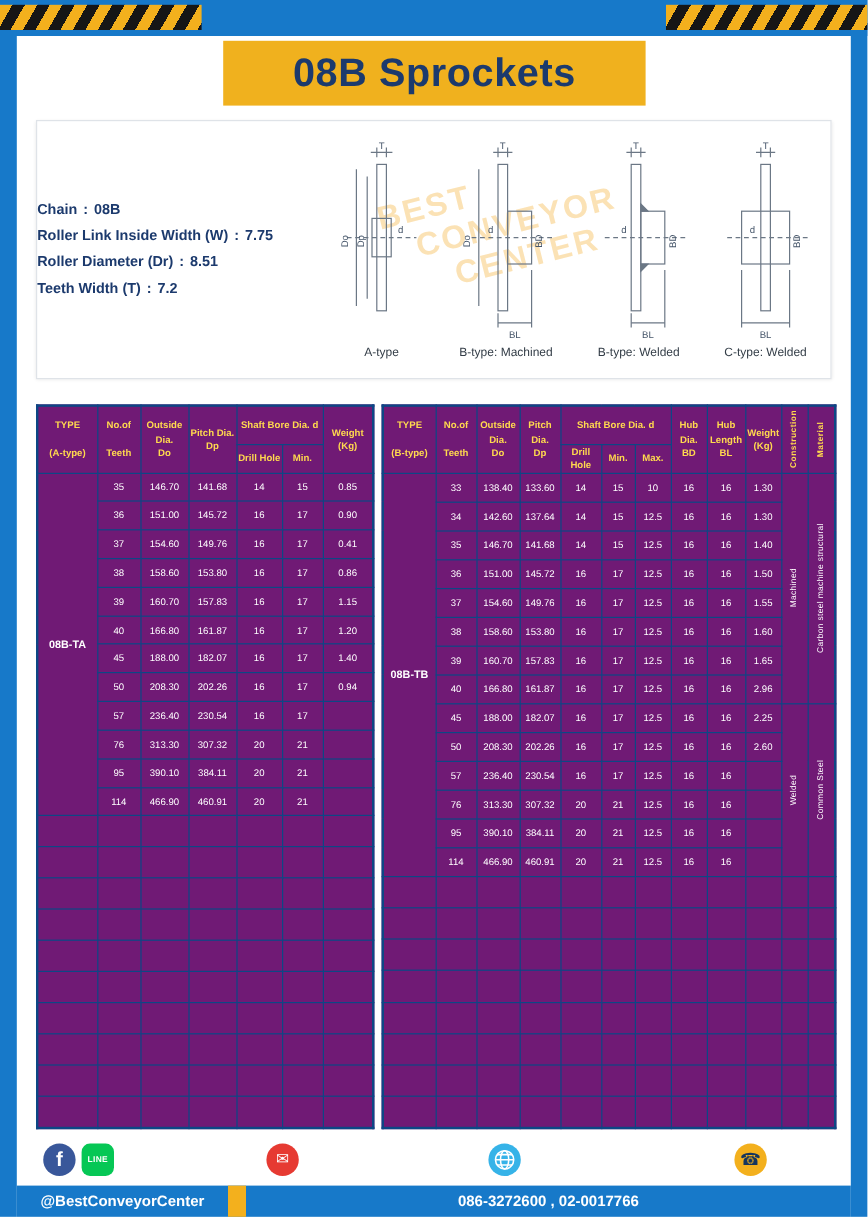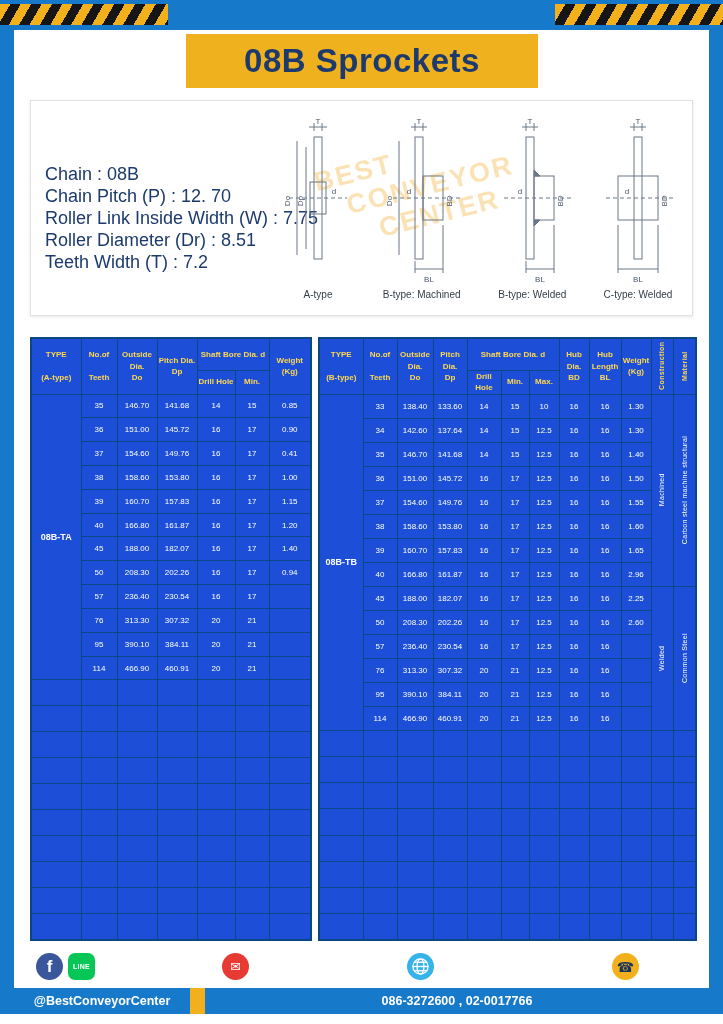--- a/index.html
+++ b/index.html
@@ -13,37 +13,37 @@
   .hazard{position:absolute;top:4px;height:21px;background:repeating-linear-gradient(120deg,#f3b01d 0 9px,#161616 9px 18px)}
   .hazard.left{left:0;width:168px}
   .hazard.right{right:0;width:168px}
 
   
   .title-banner{position:absolute;left:186px;top:34px;width:352px;height:54px;background:#f0b11e;display:flex;align-items:center;justify-content:center}
   .title-banner h1{font-size:33px;font-weight:bold;color:#1c3a6d;letter-spacing:.5px}
 
   
   .spec-box{position:absolute;left:30px;top:100px;width:663px;height:216px;background:#fff;border:1px solid #dfe3e8;box-shadow:0 1px 3px rgba(0,0,0,.10)}
-  .spec-lines{position:absolute;left:14px;top:62px;color:#1c3a6d;font-weight:normal;font-size:18px;line-height:22px;white-space:nowrap}
+  .spec-lines{position:absolute;left:0;top:62px;color:#1c3a6d;font-weight:bold;font-size:12px;line-height:22px;white-space:nowrap}
   .spec-line .sep{padding:0 5px}
   .watermark{position:absolute;left:288px;top:42px;transform:rotate(-14deg);color:rgba(242,166,29,.33);font-weight:bold;line-height:30px;font-size:27px;letter-spacing:2px;pointer-events:none}
   .watermark div:nth-child(2){margin-left:26px}
   .watermark div:nth-child(3){margin-left:52px}
   .diagrams{position:absolute;left:244px;top:14px;right:6px;display:flex;justify-content:space-between}
   .diagram{display:flex;flex-direction:column;align-items:center}
   .diagram svg{display:block}
   .diagram-label{font-size:10px;color:#333d47;margin-top:2px;white-space:nowrap}
   .dwg{stroke:#6b7785;fill:none;stroke-width:1}
   .dim{fill:#46566a;font-size:8px;text-anchor:middle;font-family:"Liberation Sans",sans-serif}
 
   
   .table-wrap{position:absolute;top:337px;height:604px}
   .table-wrap.a{left:30px;width:280px}
   .table-wrap.b{left:318px;width:377px}
-  table.spk{border-collapse:collapse;table-layout:fixed;width:100%;height:100%;background:#1d4ed8;border:2px solid #0c4785}
+  table.spk{border-collapse:collapse;table-layout:fixed;width:100%;height:100%;background:#701a75;border:2px solid #0c4785}
   .spk th,.spk td{border:1px solid #0c4785;text-align:center;vertical-align:middle;padding:0;overflow:hidden}
   .spk th{color:#ffd94e;font-size:8px;font-weight:bold;white-space:pre-line;line-height:1.4}
   .spk td{color:#ffffff;font-size:8px}
   tr.h1{height:32px}
   tr.h2{height:24px}
   tr.data-row{height:22px}
   tr.empty-row{height:24px}
   td.type-cell{font-size:9px;font-weight:bold}
   th.vhead{writing-mode:vertical-rl;transform:rotate(180deg);font-size:7px;letter-spacing:.4px;white-space:nowrap}
   td.vcell{writing-mode:vertical-rl;transform:rotate(180deg);font-size:7px;line-height:1.1;letter-spacing:.3px;white-space:nowrap}
@@ -79,21 +79,20 @@
 
 <div class="spec-box">
   <div class="watermark">
     <div>BEST</div>
     <div>CONVEYOR</div>
     <div>CENTER</div>
   </div>
 
   <div class="spec-lines">
     <div class="spec-line"><span>Chain</span><span class="sep">:</span><span>08B</span></div>
-    <div class="spec-line"><span>Chain Pitch (P)</span><span class="sep">:</span><span>12. 70</span></div>
     <div class="spec-line"><span>Roller Link Inside Width (W)</span><span class="sep">:</span><span>7.75</span></div>
     <div class="spec-line"><span>Roller Diameter (Dr)</span><span class="sep">:</span><span>8.51</span></div>
     <div class="spec-line"><span>Teeth Width (T)</span><span class="sep">:</span><span>7.2</span></div>
   </div>
 
   <div class="diagrams">
 
     <div class="diagram">
       <svg width="86" height="172" viewBox="0 0 86 172">
         <g class="dwg">
@@ -242,21 +241,21 @@
           <td>16</td>
           <td>17</td>
           <td>0.41</td>
         </tr>
         <tr class="data-row">
           <td>38</td>
           <td>158.60</td>
           <td>153.80</td>
           <td>16</td>
           <td>17</td>
-          <td>1.00</td>
+          <td>0.86</td>
         </tr>
         <tr class="data-row">
           <td>39</td>
           <td>160.70</td>
           <td>157.83</td>
           <td>16</td>
           <td>17</td>
           <td>1.15</td>
         </tr>
         <tr class="data-row">

